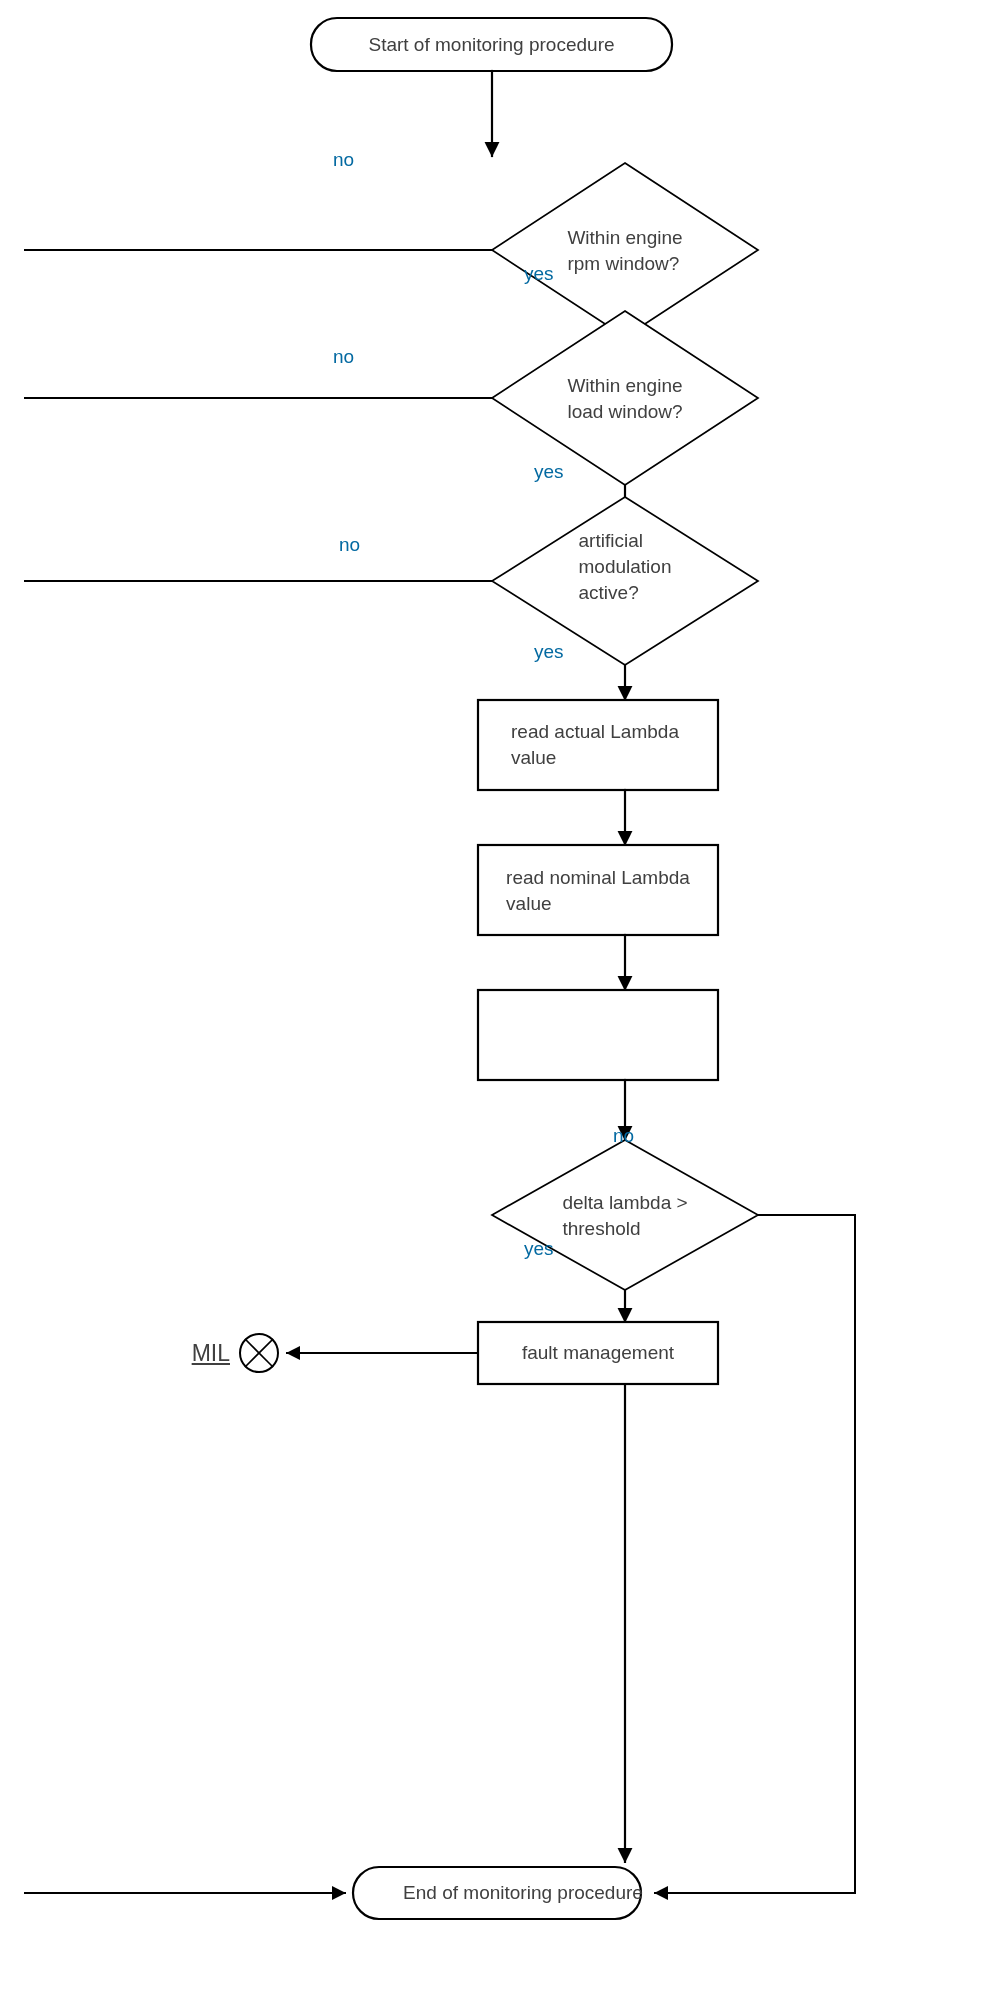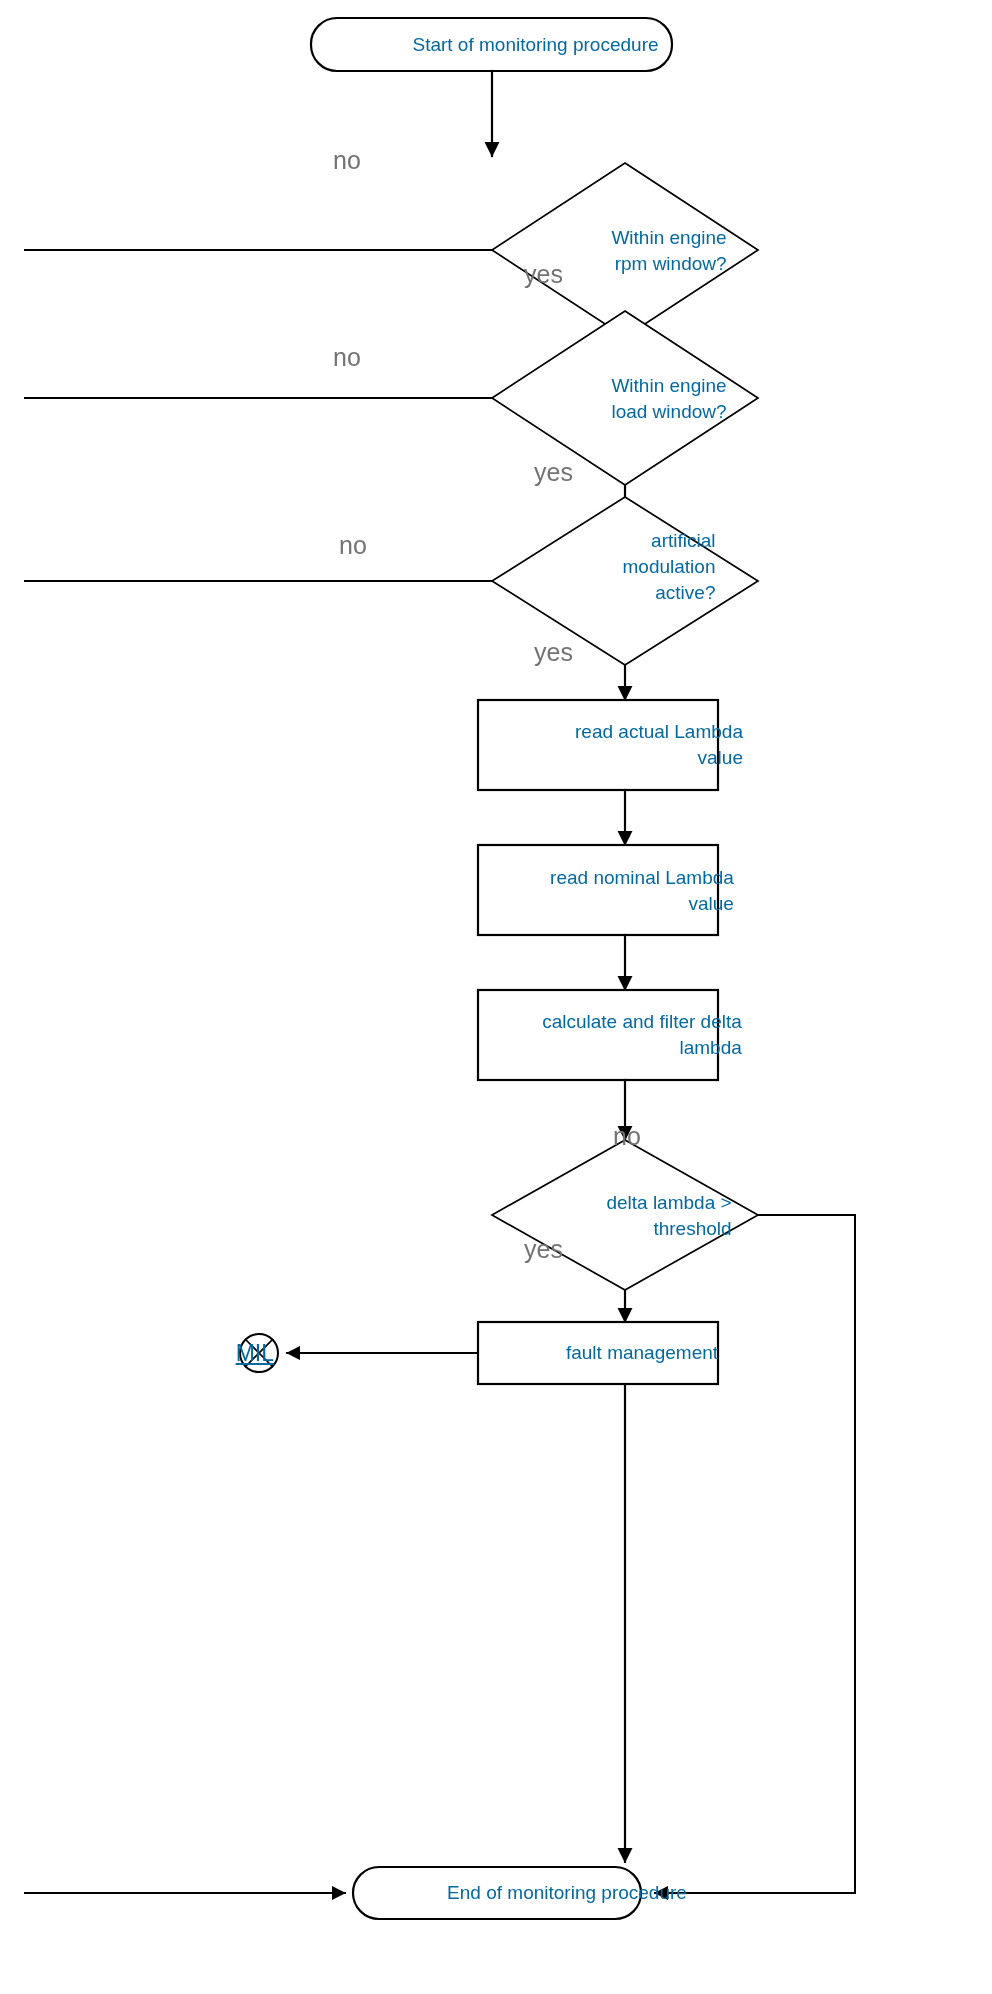--- a/index.html
+++ b/index.html
@@ -4,33 +4,32 @@
 <style>
   html,body{margin:0;padding:0;background:#ffffff;}
   body{font-family:"Liberation Sans",sans-serif;color:#000;}
   #stage{position:relative;width:992px;height:1994px;background:#fff;overflow:hidden;}
 
   .nodetext{
     position:absolute;
     display:flex;
     align-items:center;
     justify-content:center;
-    text-align:right;
+    text-align:left;
     font-size:19px;
     line-height:26px;
-    color:#0369a1;
+    color:#404040;
     pointer-events:none;
     white-space:pre-line;
-    margin-left:44px;
   }
   .edgelabel{
     position:absolute;
-    font-size:25px;
+    font-size:19px;
     line-height:24px;
-    color:#737373;
+    color:#0369a1;
     white-space:nowrap;
   }
 </style>
 </head>
 <body>
 
 <div id="stage" style="width: 992px; height: 1994px;">
 
   <svg id="svgmain" class="overlay" viewBox="0 0 992 1994" width="992" height="1994" style="position:absolute;left:0;top:0;" xmlns="http://www.w3.org/2000/svg">
     <rect x="0" y="0" width="992" height="1994" fill="#fff"></rect>
@@ -91,28 +90,26 @@
   <div class="nodetext" style="left:505px;top:215px;width:240px;height:72px;">Within engine
 rpm window?</div>
 
   <div class="nodetext" style="left:505px;top:363px;width:240px;height:72px;">Within engine
 load window?</div>
 
   <div class="nodetext" style="left:520px;top:518px;width:210px;height:98px;">artificial
 modulation
 active?</div>
 
-  <div class="nodetext" style="left:480px;top:700px;width:270px;height:90px;">read actual Lambda
+  <div class="nodetext" style="left:460px;top:700px;width:270px;height:90px;">read actual Lambda
 value</div>
 
   <div class="nodetext" style="left:478px;top:845px;width:240px;height:92px;">read nominal Lambda
 value</div>
 
-  <div class="nodetext" style="left:478px;top:990px;width:240px;height:90px;">calculate and filter delta
-lambda</div>
 
   <div class="nodetext" style="left:510px;top:1180px;width:230px;height:72px;">delta lambda &gt;
 threshold</div>
 
   <div class="nodetext" style="left:478px;top:1322px;width:240px;height:62px;">fault management</div>
 
   <div class="nodetext" style="left:168px;top:1335px;width:62px;height:36px;justify-content:flex-end;font-size:23px;text-decoration:underline;">MIL</div>
 
   <div class="nodetext" style="left:353px;top:1867px;width:340px;height:52px;">End of monitoring procedure</div>
 

